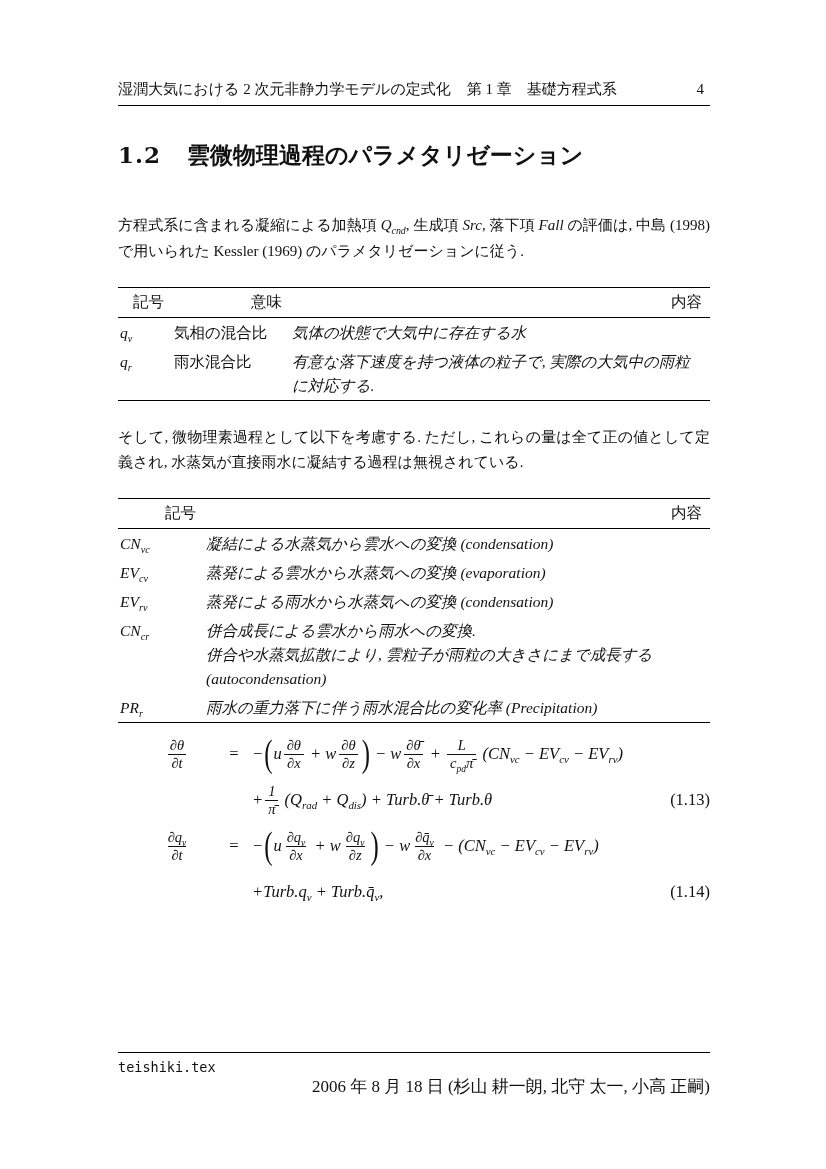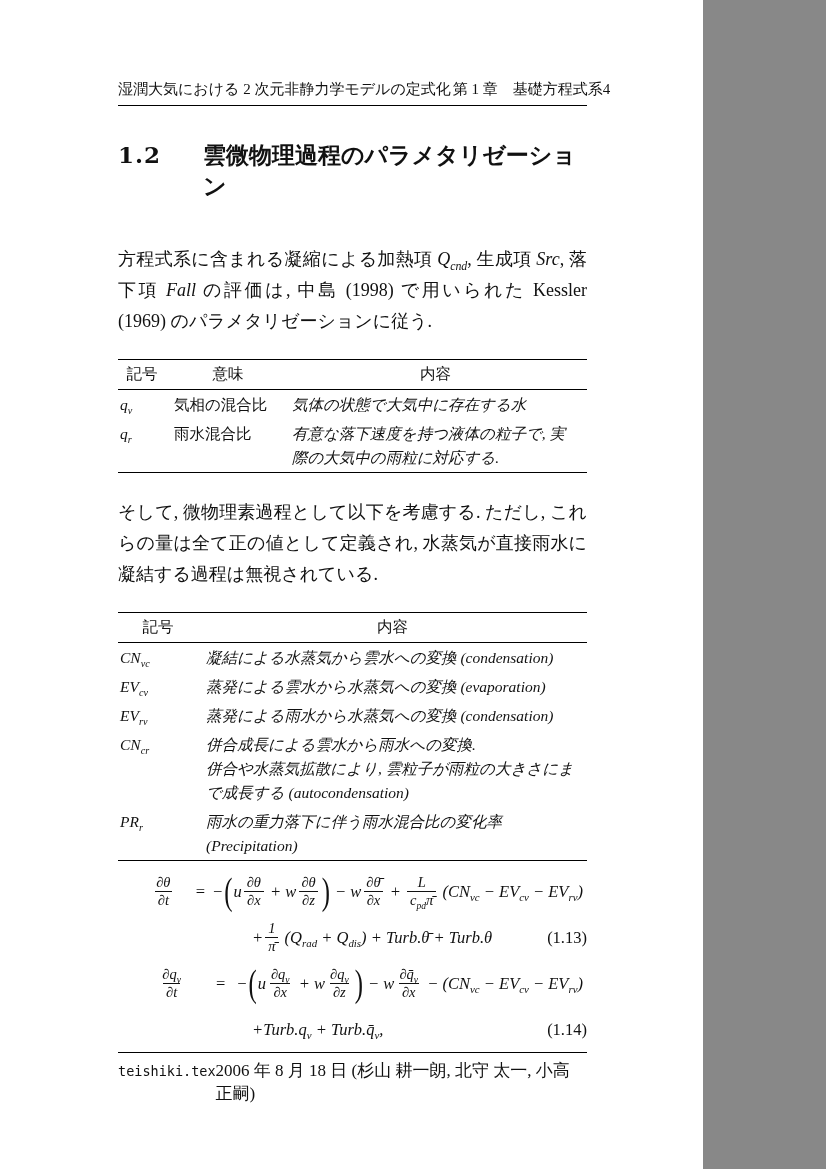--- a/index.html
+++ b/index.html
@@ -1,59 +1,59 @@
 <!DOCTYPE html>
 <html><head>
 <meta charset="utf-8">
 <style>
   html,body{margin:0;padding:0;background:#888;}
   .page{
-    width:703px;height:1169px;background:#ffffff;color:#111;
+    width:826px;height:1169px;background:#ffffff;color:#111;
     font-family:"Liberation Serif","DejaVu Serif",serif;
     position:relative;box-sizing:border-box;
     padding:80px 116px 0 118px;overflow:hidden;
   }
   
   .header{display:flex;align-items:baseline;font-size:15px;
     border-bottom:1px solid #000;padding-bottom:6px;white-space:nowrap;}
-  .header .chapter{margin-left:2px;}
+  .header .chapter{margin-left:16px;}
   .header .pagenum{margin-left:auto;padding-right:6px;}
   
   .section-title{margin-top:34px;font-size:23px;font-weight:bold;
-    display:flex;align-items:baseline;gap:16px;}
+    display:flex;align-items:baseline;}
   .section-title .num{letter-spacing:1px;margin-right:26px;font-family:"DejaVu Serif",serif;}
   
-  .para{font-size:18px;line-height:1.72;text-align:justify;margin-top:24px;}
+  .para{font-size:15px;line-height:1.72;text-align:justify;margin-top:24px;}
   .para.first{margin-top:42px;}
   
   .mi{font-style:italic;white-space:pre;}
   sub.msx{font-size:0.66em;font-style:italic;line-height:0;}
   
   table.btable{width:100%;border-collapse:collapse;margin-top:22px;
     font-size:15.5px;border-top:1.6px solid #000;border-bottom:1.6px solid #000;}
-  table.btable th{font-weight:normal;text-align:center;border-bottom:1px solid #000;
+  table.btable th{font-weight:normal;text-align:right;border-bottom:1px solid #000;
     padding:4px 8px 4px 2px;}
   table.btable td{padding:3px 8px 2px 2px;vertical-align:top;line-height:1.55;}
   table.btable td .descline{display:block;font-style:italic;}
   
   .eq-block{margin-top:8px;font-size:16.5px;padding-left:20px;}
   .eq-row{display:flex;align-items:center;min-height:46px;}
   .eq-lhs{width:78px;display:flex;justify-content:center;align-items:center;}
   .eq-rel{width:36px;text-align:center;}
   .eq-rhs{display:flex;align-items:center;}
   .eq-num{margin-left:auto;padding-left:4px;font-style:normal;}
   .mfrac{display:inline-flex;flex-direction:column;align-items:center;
     vertical-align:middle;margin:0 2px;font-size:0.88em;line-height:1.18;text-align:center;}
   .mfrac .fn{padding:0 3px;display:flex;align-items:flex-end;justify-content:center;}
   .mfrac .fd{border-top:1px solid #111;padding:0 3px;display:flex;align-items:flex-start;justify-content:center;}
   .bigp{display:inline-block;font-size:1.5em;transform:scaleY(1.55);
     line-height:1;font-weight:300;margin:0 1px;font-style:normal;}
   
   .footer{position:absolute;left:118px;right:116px;top:1052px;
-    border-top:1px solid #000;padding-top:6px;display:flex;align-items:baseline;}
+    border-top:1px solid #000;padding-top:6px;display:flex;align-items:baseline;flex-direction:column;}
   .footer .f-left{font-family:"DejaVu Sans Mono","Liberation Mono",monospace;font-size:13.5px;}
   .footer .f-right{margin-left:auto;font-size:17px;}
 </style>
 </head>
 <body>
 
 <div class="page">
 
   <div class="header">
     <span>湿潤大気における 2 次元非静力学モデルの定式化</span>

